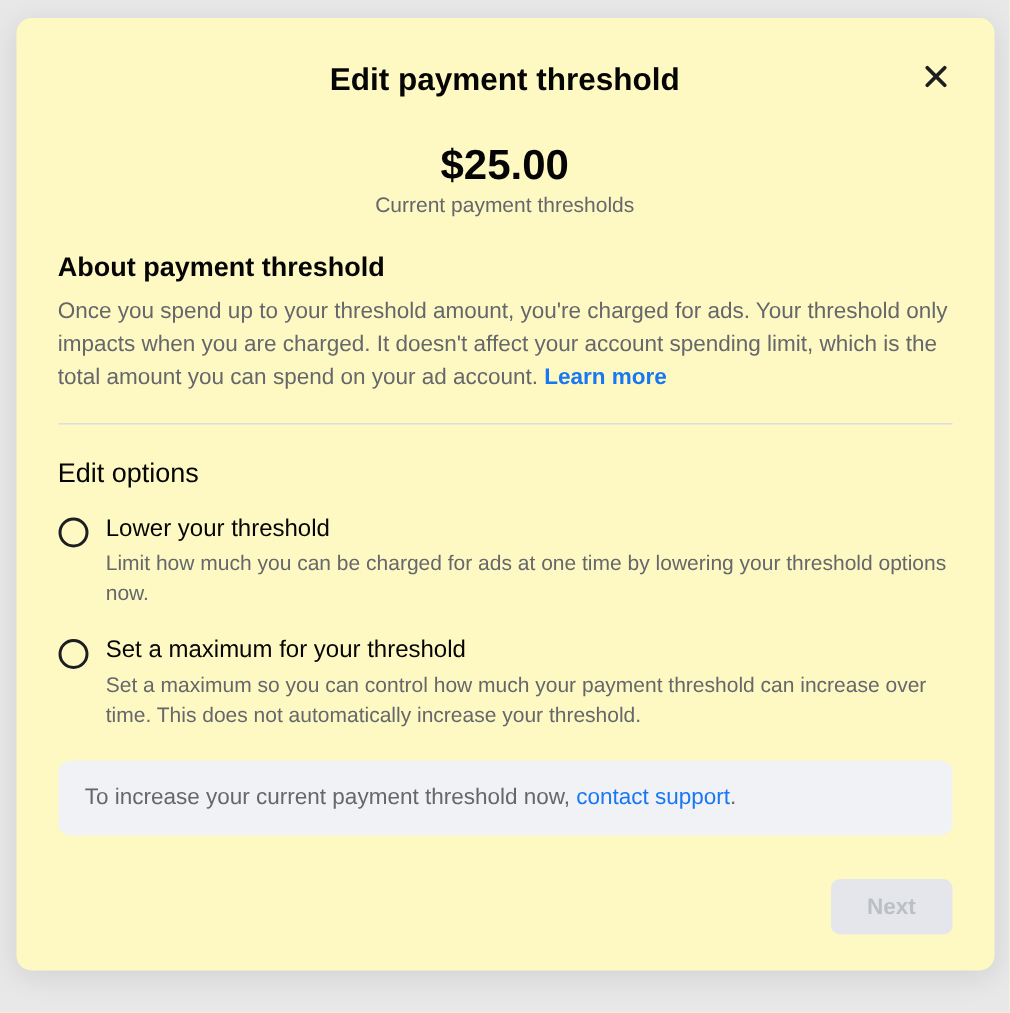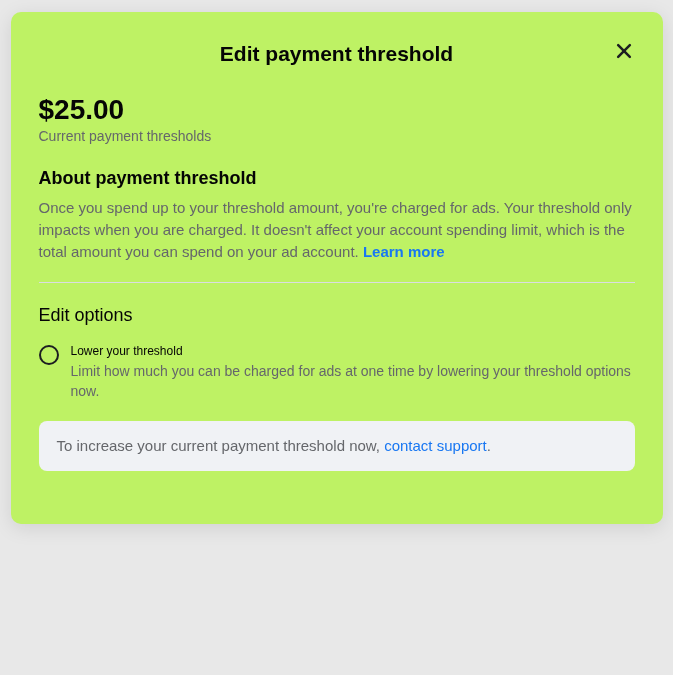--- a/index.html
+++ b/index.html
@@ -11,21 +11,21 @@
       font-family: -apple-system, BlinkMacSystemFont, "Segoe UI", Helvetica, Arial, sans-serif;
       background: #e8e8e8;
       width: 673px;
       height: 675px;
       display: flex;
       align-items: flex-start;
       justify-content: center;
       padding-top: 12px;
     }
     .modal {
-      background: #bef264;
+      background: #fef9c3;
       border-radius: 10px;
       width: 652px;
       padding: 20px 28px 24px 28px;
       box-shadow: 0 4px 20px rgba(0,0,0,0.1);
     }
     .modal-header {
       display: flex;
       align-items: center;
       justify-content: center;
       position: relative;
@@ -49,21 +49,21 @@
       cursor: pointer;
       font-size: 24px;
       font-weight: 700;
       color: #1c1e21;
     }
     .close-btn svg {
       width: 20px;
       height: 20px;
     }
     .amount-block {
-      text-align: left;
+      text-align: center;
       margin-bottom: 24px;
     }
     .amount {
       font-size: 28px;
       font-weight: 700;
       color: #050505;
       margin-bottom: 2px;
     }
     .amount-label {
       font-size: 14px;
@@ -109,21 +109,21 @@
       width: 20px;
       height: 20px;
       border: 2.5px solid #1c1e21;
       border-radius: 50%;
       margin-top: 1px;
     }
     .radio-content {
       flex: 1;
     }
     .radio-title {
-      font-size: 12px;
+      font-size: 16px;
       font-weight: 500;
       color: #050505;
       margin-bottom: 4px;
     }
     .radio-desc {
       font-size: 14px;
       color: #65676b;
       line-height: 1.4;
     }
     .info-box {
@@ -198,23 +198,31 @@
   <div class="edit-options-heading">Edit options</div>
 
   <div class="radio-option">
     <div class="radio-circle"></div>
     <div class="radio-content">
       <div class="radio-title">Lower your threshold</div>
       <div class="radio-desc">Limit how much you can be charged for ads at one time by lowering your threshold options now.</div>
     </div>
   </div>
 
+  <div class="radio-option">
+    <div class="radio-circle"></div>
+    <div class="radio-content">
+      <div class="radio-title">Set a maximum for your threshold</div>
+      <div class="radio-desc">Set a maximum so you can control how much your payment threshold can increase over time. This does not automatically increase your threshold.</div>
+    </div>
+  </div>
 
   <div class="info-box">
     <span class="info-text">
       <span>To increase your current payment threshold now, </span><span class="contact-link">contact support</span><span>.</span>
     </span>
   </div>
 
   <div class="footer">
+    <button class="next-btn" disabled="">Next</button>
   </div>
 
 </div>
 
 </body></html>

